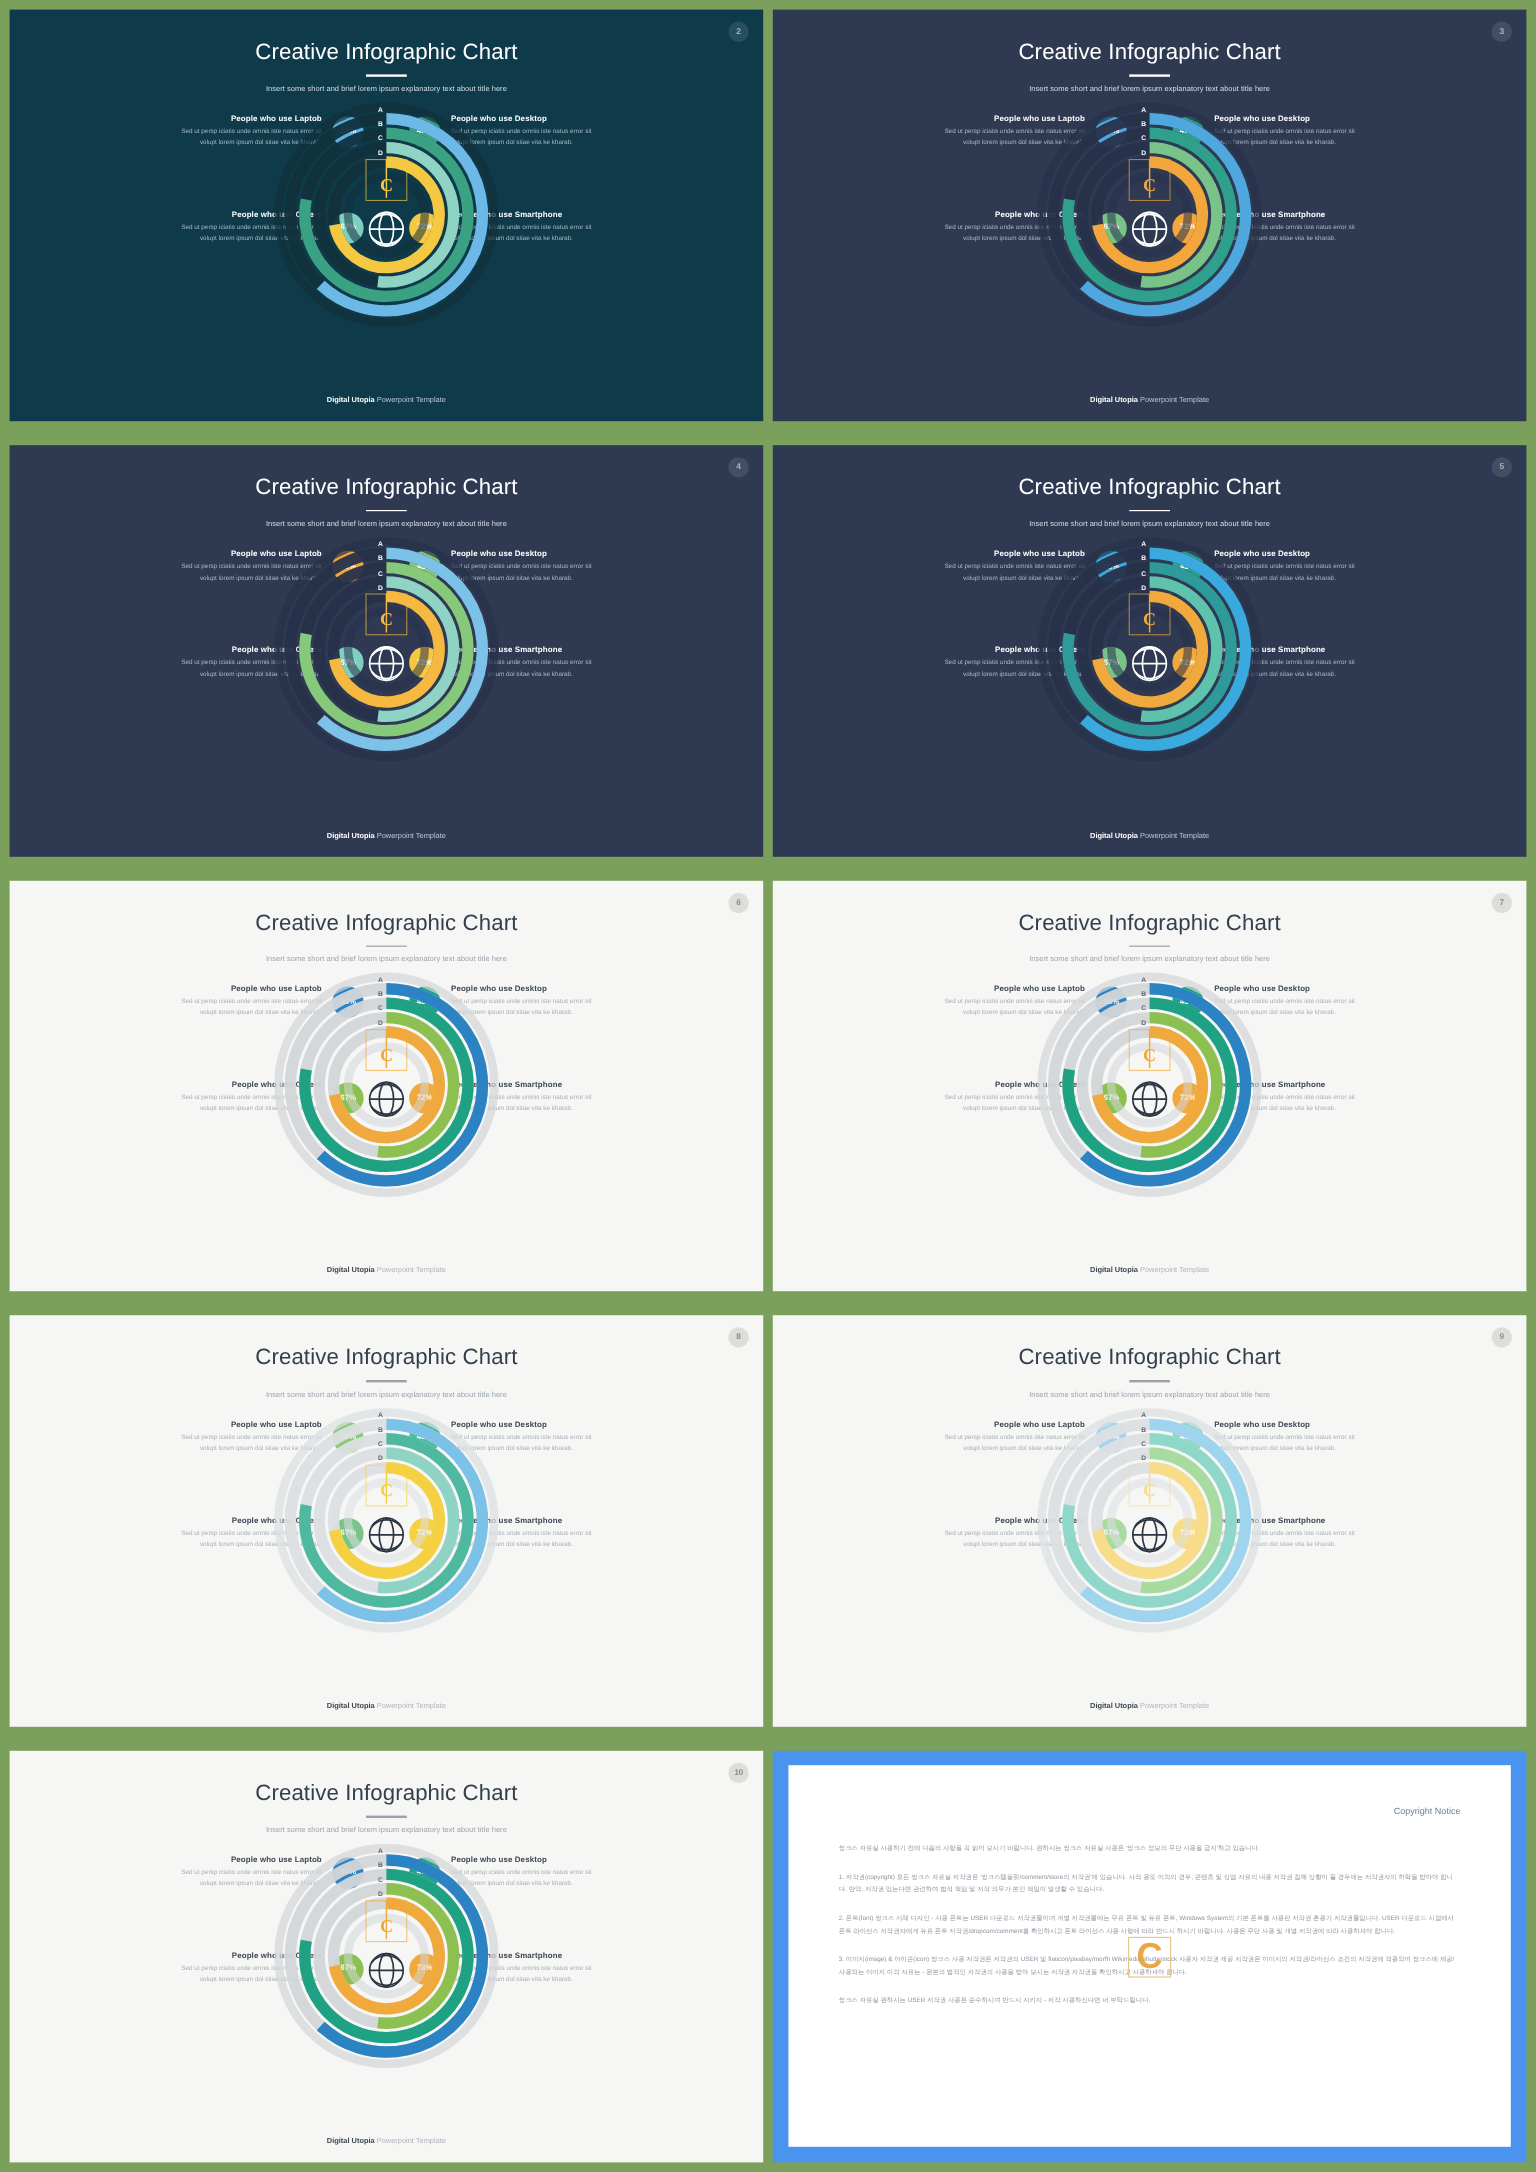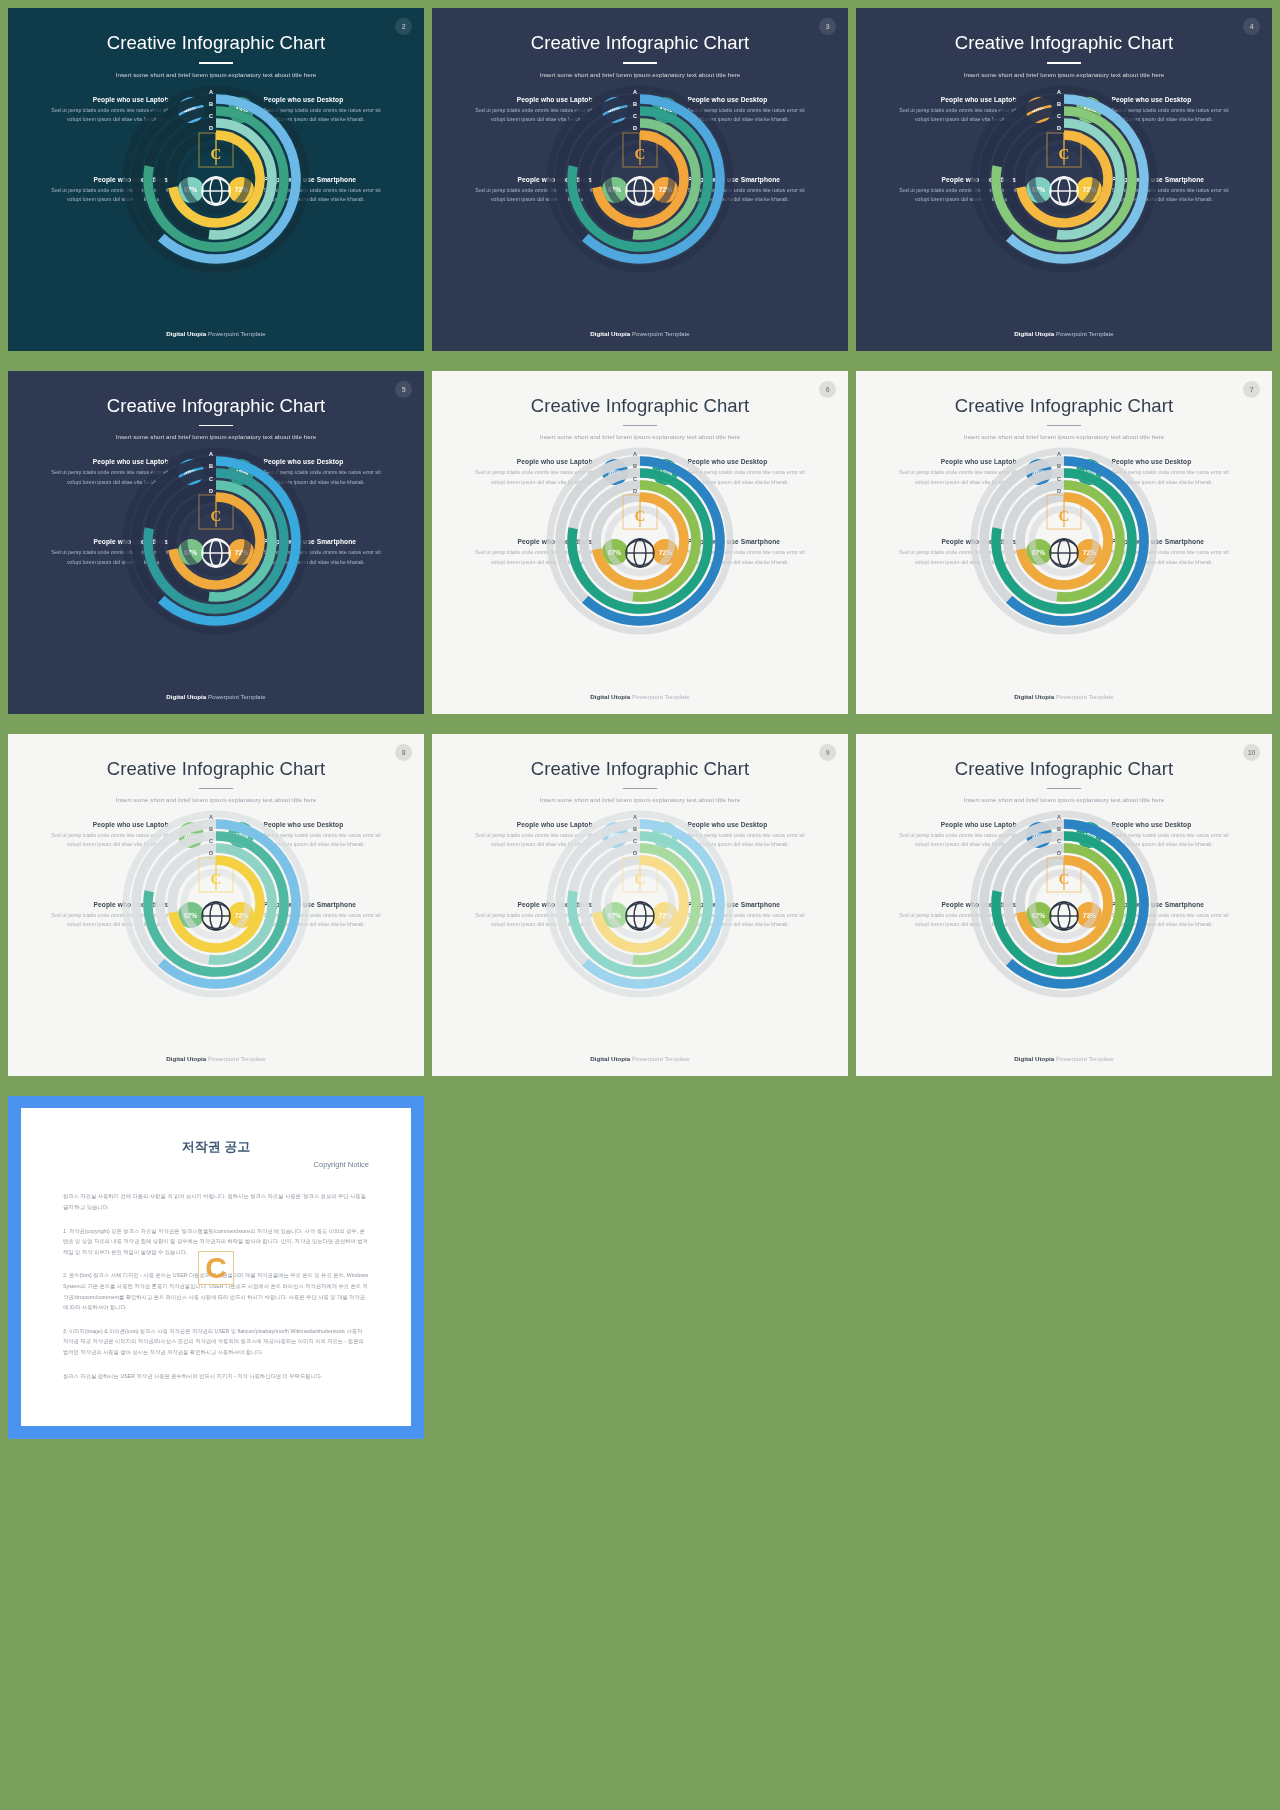--- a/index.html
+++ b/index.html
@@ -6,21 +6,21 @@
   body {
     width: 1280px; height: 1810px;
     background: #7ba05b;
     font-family: "Liberation Sans", sans-serif;
     overflow: hidden;
   }
   .deck {
     width: 1280px; height: 1810px;
     padding: 8px 8px;
     display: grid;
-    grid-template-columns: 1fr 1fr 1fr;
+    grid-template-columns: 1fr 1fr;
     grid-template-rows: repeat(5, 1fr);
     gap: 20px 8px;
   }
   .slide {
     position: relative;
     overflow: hidden;
     width: 100%; height: 100%;
   }
 
   
@@ -829,21 +829,20 @@
         </div>
       </div>
     </div>
     <div class="footer">
       <b>Digital Utopia</b><span> Powerpoint Template</span>
     </div>
     </div>
     <div class="slide copy-slide">
 
   <div class="copy-card">
-    <div class="copy-title">저작권 공고</div>
     <div class="copy-sub">Copyright Notice</div>
     <div class="copy-p">씽크스 자료실 사용하기 전에 다음의 사항을 꼭 읽어 보시기 바랍니다. 원하시는 씽크스 자료실 사용은 '씽크스 정보의 무단 사용을 금지'하고 있습니다.</div>
         <div class="copy-p">1. 저작권(copyright) 모든 씽크스 자료실 저작권은 '씽크스템플릿/comment/store의 저작권'에 있습니다. 사적 용도 이외의 경우, 콘텐츠 및 상업 자료의 내용 저작권 침해 상황이 될 경우에는 저작권자의 허락을 받아야 합니다. 만약, 저작권 있는다면 관련하여 법적 책임 및 저작 의무가 본인 책임이 발생할 수 있습니다.</div>
         <div class="copy-p">2. 폰트(font) 씽크스 서체 디자인 - 사용 폰트는 USER 다운로드 저작권물이며 개별 저작권물에는 무료 폰트 및 유료 폰트, Windows System의 기본 폰트를 사용한 저작권 혼용기 저작권물입니다. USER 다운로드 시점에서 폰트 라이선스 저작권자에게 유료 폰트 저작권/dropcom/comment를 확인하시고 폰트 라이선스 사용 사항에 따라 반드시 하시기 바랍니다. 사용은 무단 사용 및 개별 저작권에 따라 사용하셔야 합니다.</div>
         <div class="copy-p">3. 이미지(image) &amp; 아이콘(icon) 씽크스 사용 저작권은 저작권의 USER 및 flaticon/pixabay/morfh Wikimedia/shutterstock 사용자 저작권 제공 저작권은 이미지의 저작권/라이선스 조건의 저작권에 적용되며 씽크스에 제공/사용되는 이미지 이외 자료는 - 원본의 법적인 저작권의 사용을 받아 보시는 저작권 저작권을 확인하시고 사용하셔야 합니다.</div>
         <div class="copy-p">씽크스 자료실 원하시는 USER 저작권 사용은 준수하시며 반드시 지키지 - 저작 사용하신다면 더 부탁드립니다.</div>
   </div>
   <div class="copy-c-box"></div>
   <div class="copy-c">C</div>
     </div>

